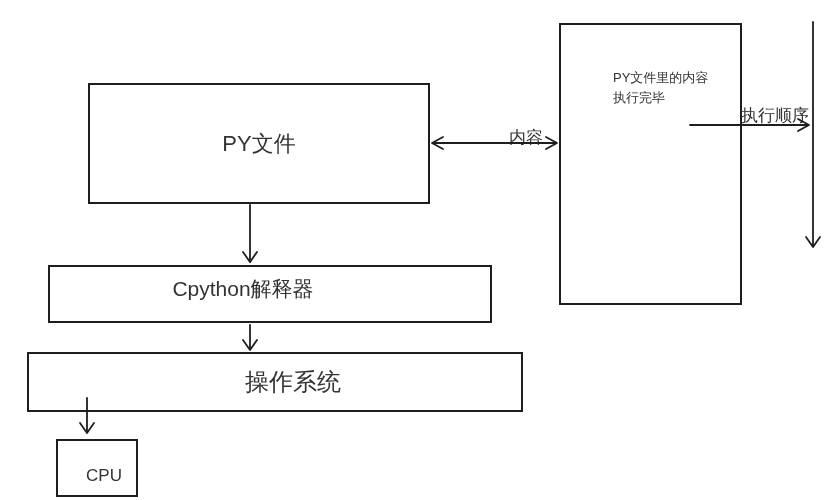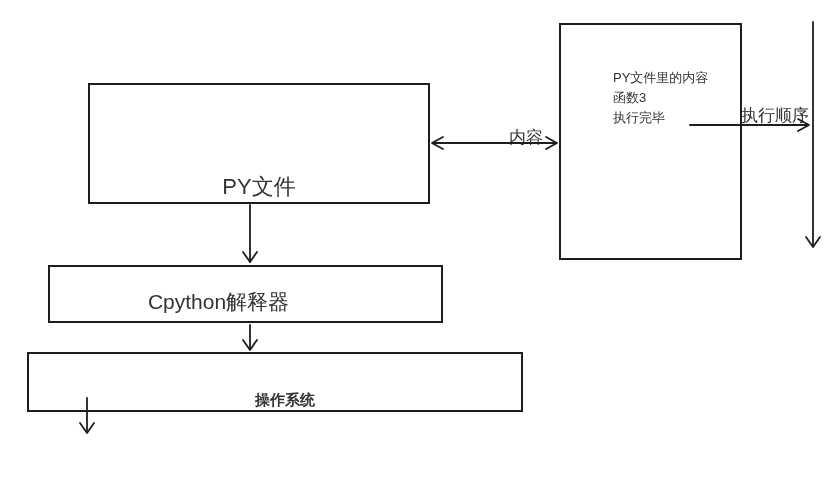--- a/index.html
+++ b/index.html
@@ -18,37 +18,37 @@
     width: 831px;
     height: 500px;
     background: var(--bg-color);
     overflow: hidden;
   }
   .box {
     position: absolute;
     border: 2px solid var(--line-color);
     background: var(--bg-color);
     display: flex;
-    align-items: flex-end;
+    align-items: center;
     justify-content: center;
   }
   .box-label {
     color: var(--text-color);
     white-space: nowrap;
   }
   .py-file-box   { left: 88px;  top: 83px;  width: 342px; height: 121px; }
   .py-file-box .box-label { font-size: 22px; }
-  .content-box   { left: 559px; top: 23px;  width: 183px; height: 237px;
+  .content-box   { left: 559px; top: 23px;  width: 183px; height: 282px;
                    align-items: flex-start; justify-content: flex-start; }
   .content-lines { position: absolute; left: 52px; top: 43px;
                    font-size: 13px; line-height: 20px; color: var(--text-color); }
-  .cpython-box   { left: 48px;  top: 265px; width: 395px; height: 58px; }
+  .cpython-box   { left: 48px;  top: 265px; width: 444px; height: 58px; }
   .cpython-box .box-label { font-size: 21px; position: relative; left: -27px; top: -5px; }
   .os-box        { left: 27px;  top: 352px; width: 496px; height: 60px; }
-  .os-box .box-label { font-size: 15px; position: relative; left: 10px; font-weight: bold; }
+  .os-box .box-label { font-size: 24px; position: relative; left: 18px; }
   .cpu-box       { left: 56px;  top: 439px; width: 82px;  height: 58px; }
   .cpu-box .box-label { font-size: 17px; position: relative; left: 7px; top: 8px; }
   .arrow-label {
     position: absolute;
     font-size: 17px;
     color: var(--text-color);
     text-align: center;
     width: 80px;
     white-space: nowrap;
   }
@@ -73,33 +73,35 @@
 
 <div class="canvas">
 
   <div class="box py-file-box">
     <span class="box-label">PY文件</span>
   </div>
 
   <div class="box content-box">
     <div class="content-lines">
       <div>PY文件里的内容</div>
-      <div>函数3</div>
       <div>执行完毕</div>
     </div>
   </div>
 
   <div class="box cpython-box">
     <span class="box-label">Cpython解释器</span>
   </div>
 
   <div class="box os-box">
     <span class="box-label">操作系统</span>
   </div>
 
+  <div class="box cpu-box">
+    <span class="box-label">CPU</span>
+  </div>
 
   <div class="arrow-label label-content">内容</div>
   <div class="arrow-label label-exec-order">执行顺序</div>
 
   <svg class="arrow-layer" viewBox="0 0 831 500" xmlns="http://www.w3.org/2000/svg">
 
     <g>
       <path class="stroke" d="M250,205 L250,262"></path>
       <path class="stroke" d="M243,252 L250,262 L257,252"></path>
     </g>

